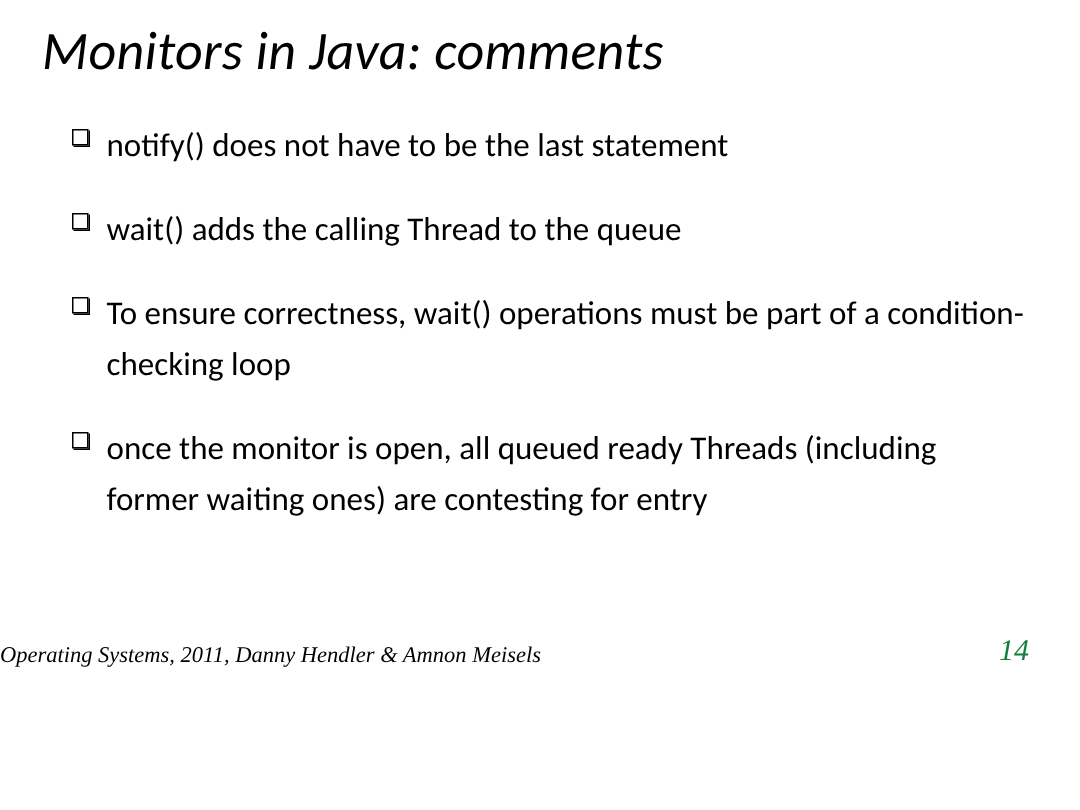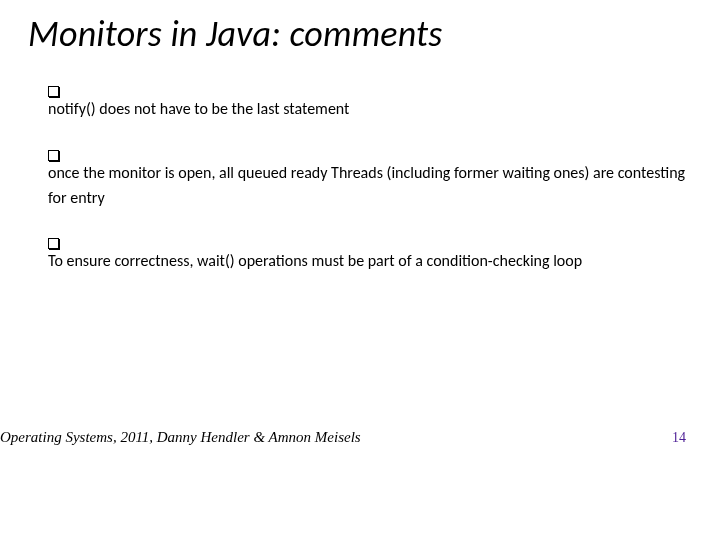--- a/index.html
+++ b/index.html
@@ -30,23 +30,22 @@
   .bullets {
     position: absolute;
     top: 80px;
     left: 48px;
     right: 34px;
   }
   .item {
     display: flex;
     align-items: flex-start;
     margin-bottom: 22px;
-    font-size: 16px;
+    font-size: 22px;
     line-height: 1.55;
-    flex-direction: column;
   }
   .box {
     flex: 0 0 auto;
     width: 11px;
     height: 11px;
     border: 1.5px solid #000;
     margin-top: 6px;
     margin-right: 12px;
     position: relative;
     box-sizing: border-box;
@@ -73,43 +72,48 @@
     text-align: left;
     font-size: 15px;
     font-style: italic;
     font-family: "Times New Roman", Times, serif;
     color: #000;
   }
   .pagenum {
     position: absolute;
     bottom: 22px;
     right: 34px;
-    font-size: 14px;
+    font-size: 20px;
+    font-style: italic;
     font-family: "Times New Roman", Times, serif;
-    color: #4c1d95;
+    color: #15803d;
   }
 </style>
 </head>
 <body>
 
 <div class="slide">
 
   <div class="title">Monitors  in Java: comments</div>
 
   <div class="bullets">
     <div class="item">
       <span class="box"></span>
       <span class="text">notify()  does not have to be the last statement</span>
     </div>
     <div class="item">
       <span class="box"></span>
-      <span class="text">once the monitor is open, all queued ready Threads (including former waiting ones) are contesting for entry</span>
+      <span class="text">wait()  adds the calling Thread to the queue</span>
     </div>
     <div class="item">
       <span class="box"></span>
       <span class="text">To ensure correctness, wait() operations must be part of a condition-checking loop</span>
+    </div>
+    <div class="item">
+      <span class="box"></span>
+      <span class="text">once the monitor is open, all queued ready Threads (including former waiting ones) are contesting for entry</span>
     </div>
   </div>
 
   <div class="footer">Operating Systems, 2011, Danny Hendler &amp; Amnon Meisels</div>
   <div class="pagenum">14</div>
 
 </div>
 
 </body></html>

